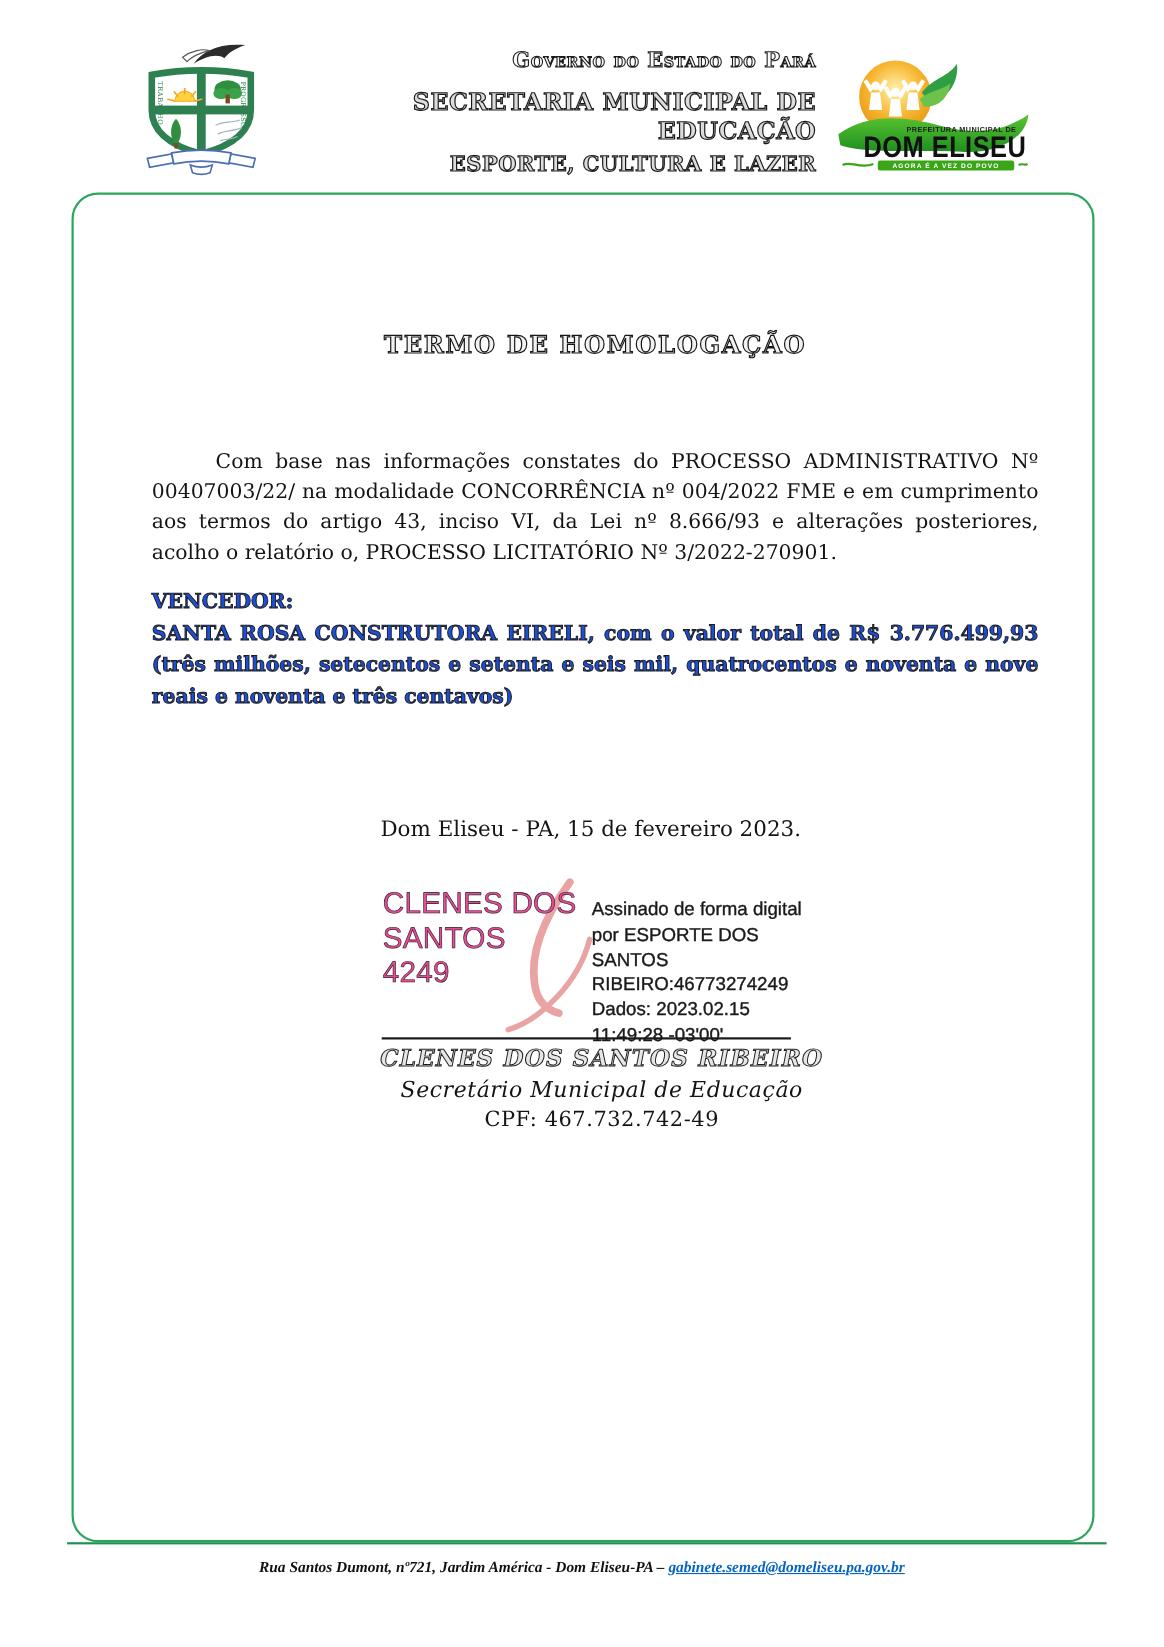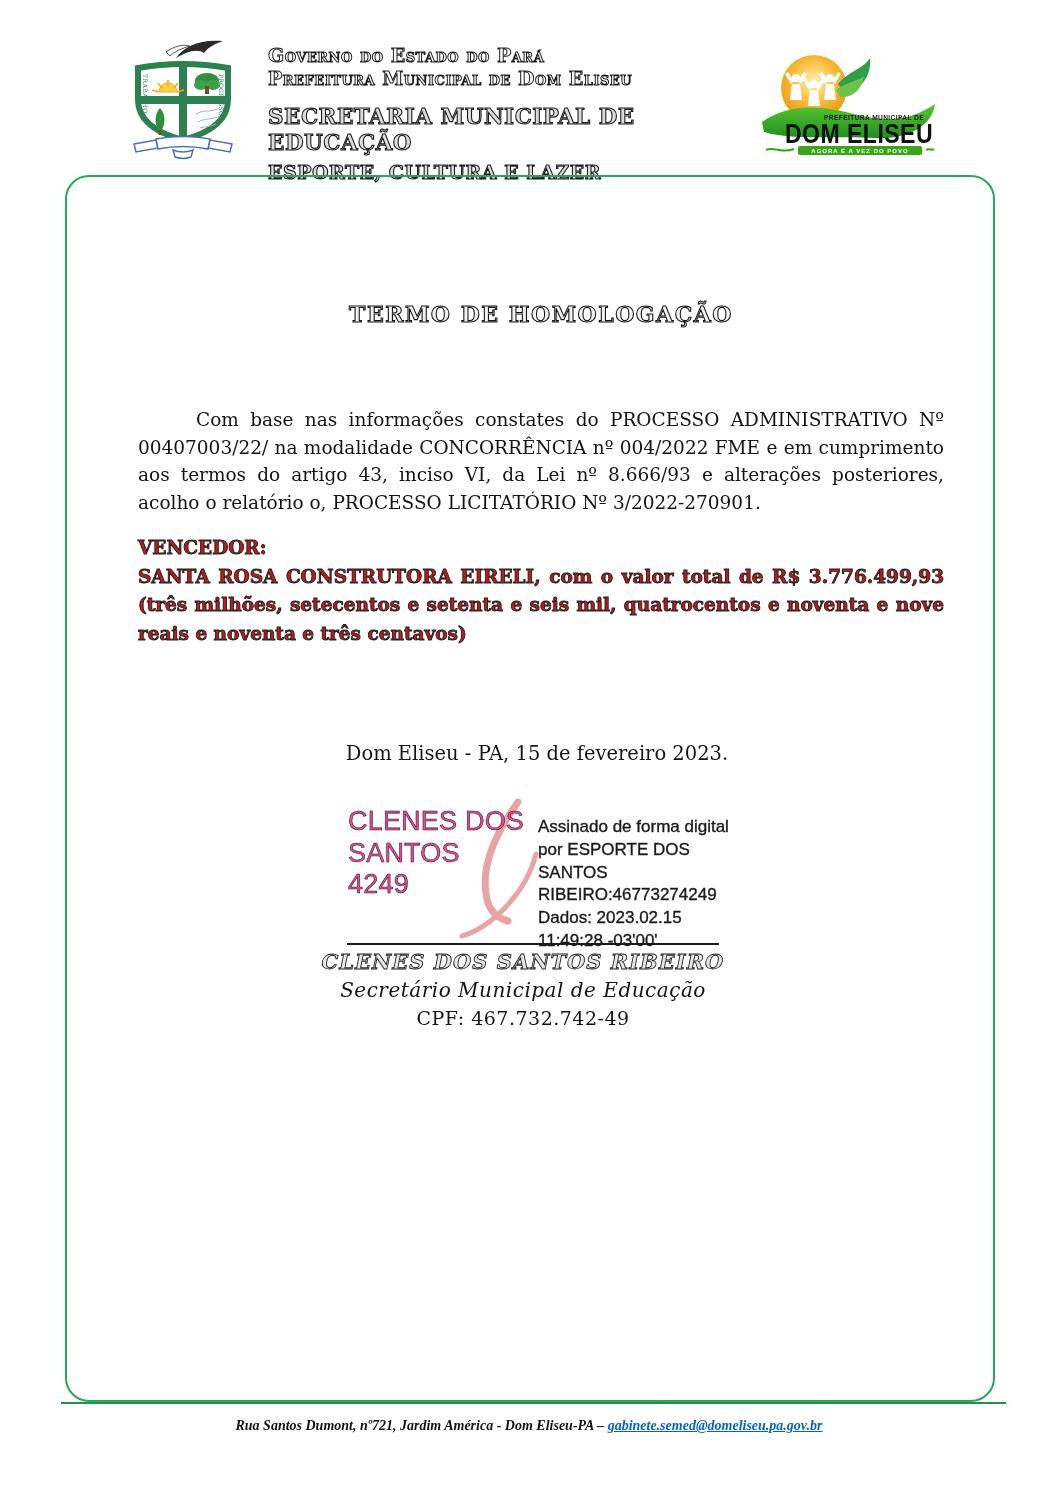--- a/index.html
+++ b/index.html
@@ -3,21 +3,21 @@
 <meta charset="utf-8">
 <style>
   * { margin:0; padding:0; box-sizing:border-box; }
   html,body { background:#ffffff; }
   .page {
     position:relative; width:1058px; height:1497px; background:#ffffff;
     font-family:"DejaVu Serif", serif; color:#1a1a1a; overflow:hidden;
   }
   
   .crest { position:absolute; left:126px; top:36px; width:114px; height:124px; }
-  .org-block { position:absolute; left:268px; top:44px; width:474px; text-align:left; }
+  .org-block { position:absolute; left:268px; top:44px; width:474px; text-align:right; }
   .org-line12 {
     font-variant:small-caps; font-weight:700; font-size:19px; line-height:23px;
     color:#fbfbfb; -webkit-text-stroke:1px #1c1c1c; letter-spacing:.5px;
   }
   .org-line3 {
     margin-top:14px; font-weight:700; font-size:21.5px; line-height:26px;
     color:#dcdcdc; -webkit-text-stroke:1.1px #1a1a1a; letter-spacing:.5px;
   }
   .org-line4 {
     margin-top:4px; font-weight:700; font-size:19px; line-height:25px;
@@ -41,42 +41,42 @@
     color:#f2f2f2; -webkit-text-stroke:1.1px #161616;
   }
   .body-par {
     position:absolute; left:138px; top:406px; width:806px;
     font-size:18.5px; line-height:27.5px; text-align:justify; text-indent:58px;
     color:#141414;
   }
   .winner {
     position:absolute; left:138px; top:534px; width:806px;
     font-size:18.5px; line-height:28.5px; text-align:justify;
-    font-weight:700; color:#b91c1c; -webkit-text-stroke:.9px #1c1c1c;
+    font-weight:700; color:#1d4ed8; -webkit-text-stroke:.9px #1c1c1c;
   }
   .winner .wlabel { display:block; }
   .date-line {
     position:absolute; left:138px; top:742px; width:798px; text-align:center;
     font-size:19.5px; color:#141414;
   }
 
   
   .flourish { position:absolute; left:444px; top:796px; width:118px; height:154px; }
   .stamp-name {
     position:absolute; left:324px; top:806px; width:220px;
     font-family:"Liberation Sans", sans-serif; font-size:27px; line-height:31.5px;
     color:#ec4899; -webkit-text-stroke:.55px #1a1a1a; letter-spacing:.2px;margin-left:24px;
   }
   .stamp-details {
     position:absolute; left:538px; top:816px; width:225px;
     font-family:"Liberation Sans", sans-serif; font-size:17px; line-height:22.8px;
     color:#1a1a1a; -webkit-text-stroke:.35px #1a1a1a;
   }
   .sig-rule { position:absolute; left:347px; top:943px; width:372px; border-top:2px solid #1a1a1a; }
-  .printed-block { position:absolute; left:308px; top:949px; width:430px; text-align:center; }
+  .printed-block { position:absolute; left:332px; top:949px; width:430px; text-align:center; }
   .printed-name {
     font-size:21px; font-weight:700; font-style:italic; letter-spacing:1px;
     color:#e6e6e6; -webkit-text-stroke:.9px #1c1c1c;
   }
   .printed-role { margin-top:4px; font-size:20px; font-style:italic; color:#141414; letter-spacing:.5px; }
   .printed-cpf { margin-top:5px; font-size:19px; color:#141414; letter-spacing:.5px;text-align:center; }
 
   
   .footer {
     position:absolute; left:0; top:1418px; width:1058px; text-align:center;
@@ -135,21 +135,20 @@
     <g fill="#ffffff" stroke="#4a6fb5" stroke-width="1.5">
       <path d="M8,108 L30,104 L32,112 L10,116 Z"></path>
       <path d="M106,108 L84,104 L82,112 L104,116 Z"></path>
       <path d="M30,103 Q57,98 84,103 L82,113 Q57,108 32,113 Z"></path>
       <path d="M47,114 Q57,118 67,114 L65,121 Q57,124 49,121 Z"></path>
     </g>
   </svg>
 
   <div class="org-block">
     <div class="org-line12">Governo do Estado do Pará</div>
-    <div class="org-line12">Prefeitura Municipal de Dom Eliseu</div>
     <div class="org-line3">SECRETARIA MUNICIPAL DE EDUCAÇÃO</div>
     <div class="org-line4">ESPORTE, CULTURA E LAZER</div>
   </div>
 
   <svg class="citylogo" viewBox="0 0 174 112">
     <defs>
       <radialGradient id="sunG" cx="50%" cy="40%" r="65%">
         <stop offset="0%" stop-color="#fff3b0"></stop>
         <stop offset="55%" stop-color="#f7b733"></stop>
         <stop offset="100%" stop-color="#e8920c"></stop>

